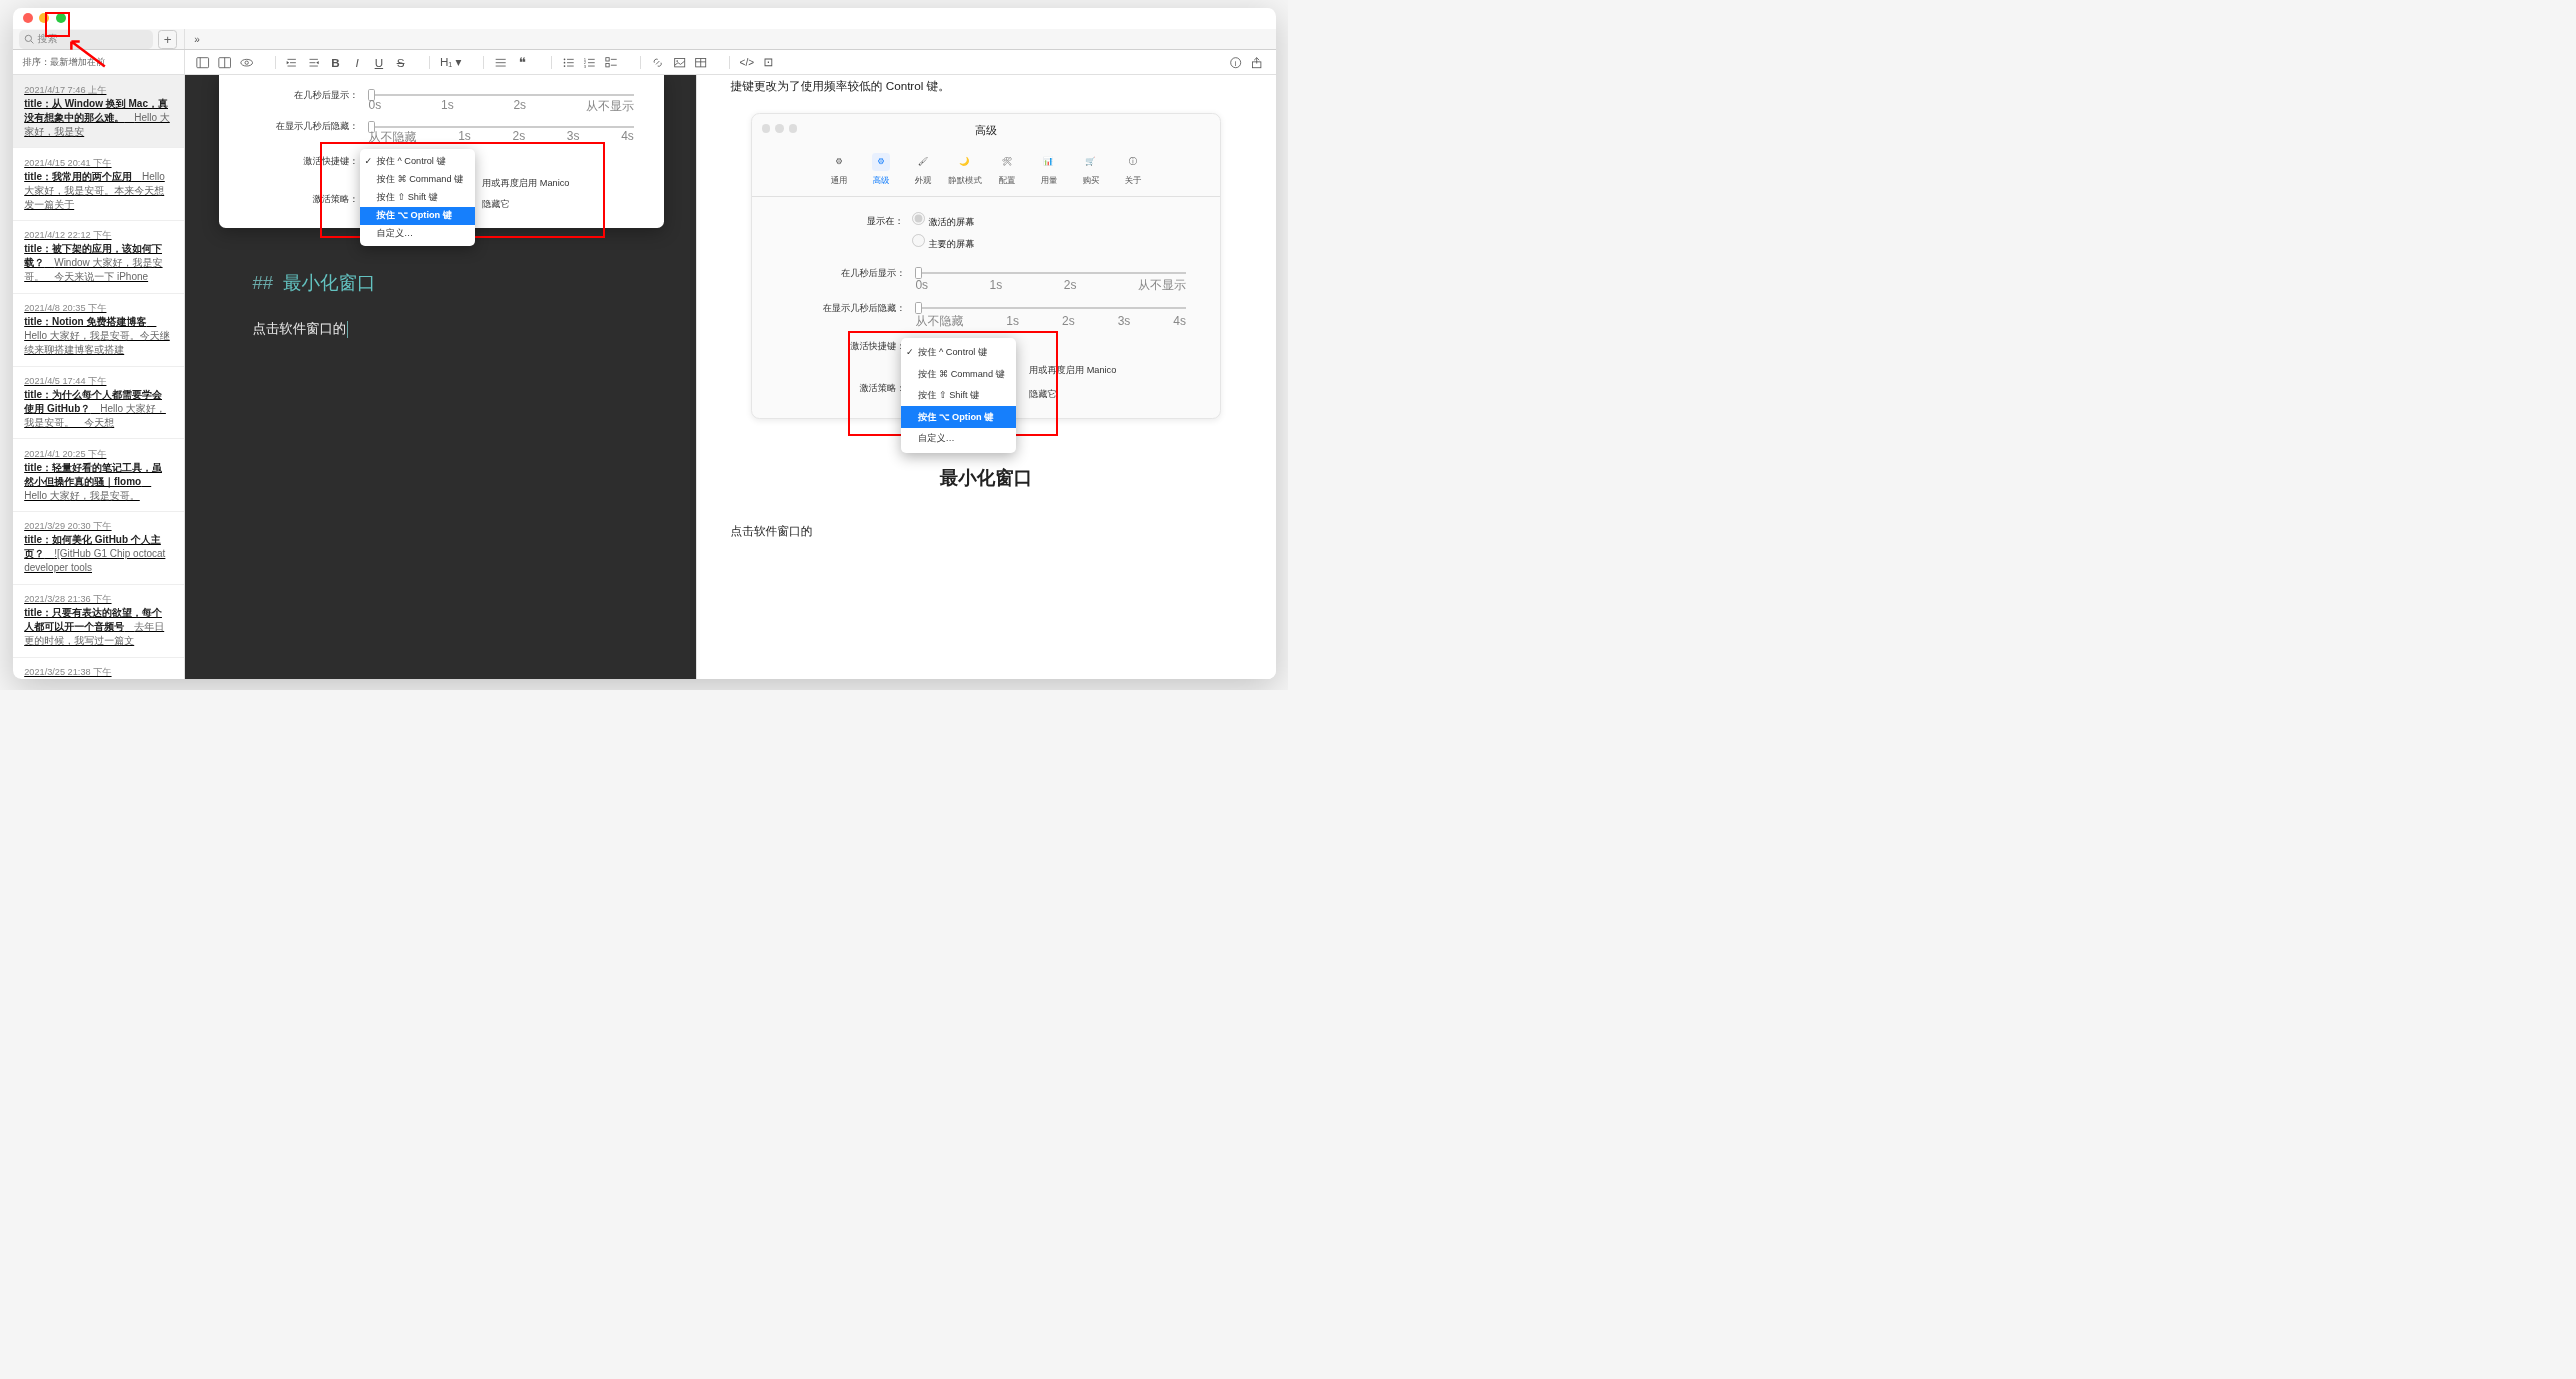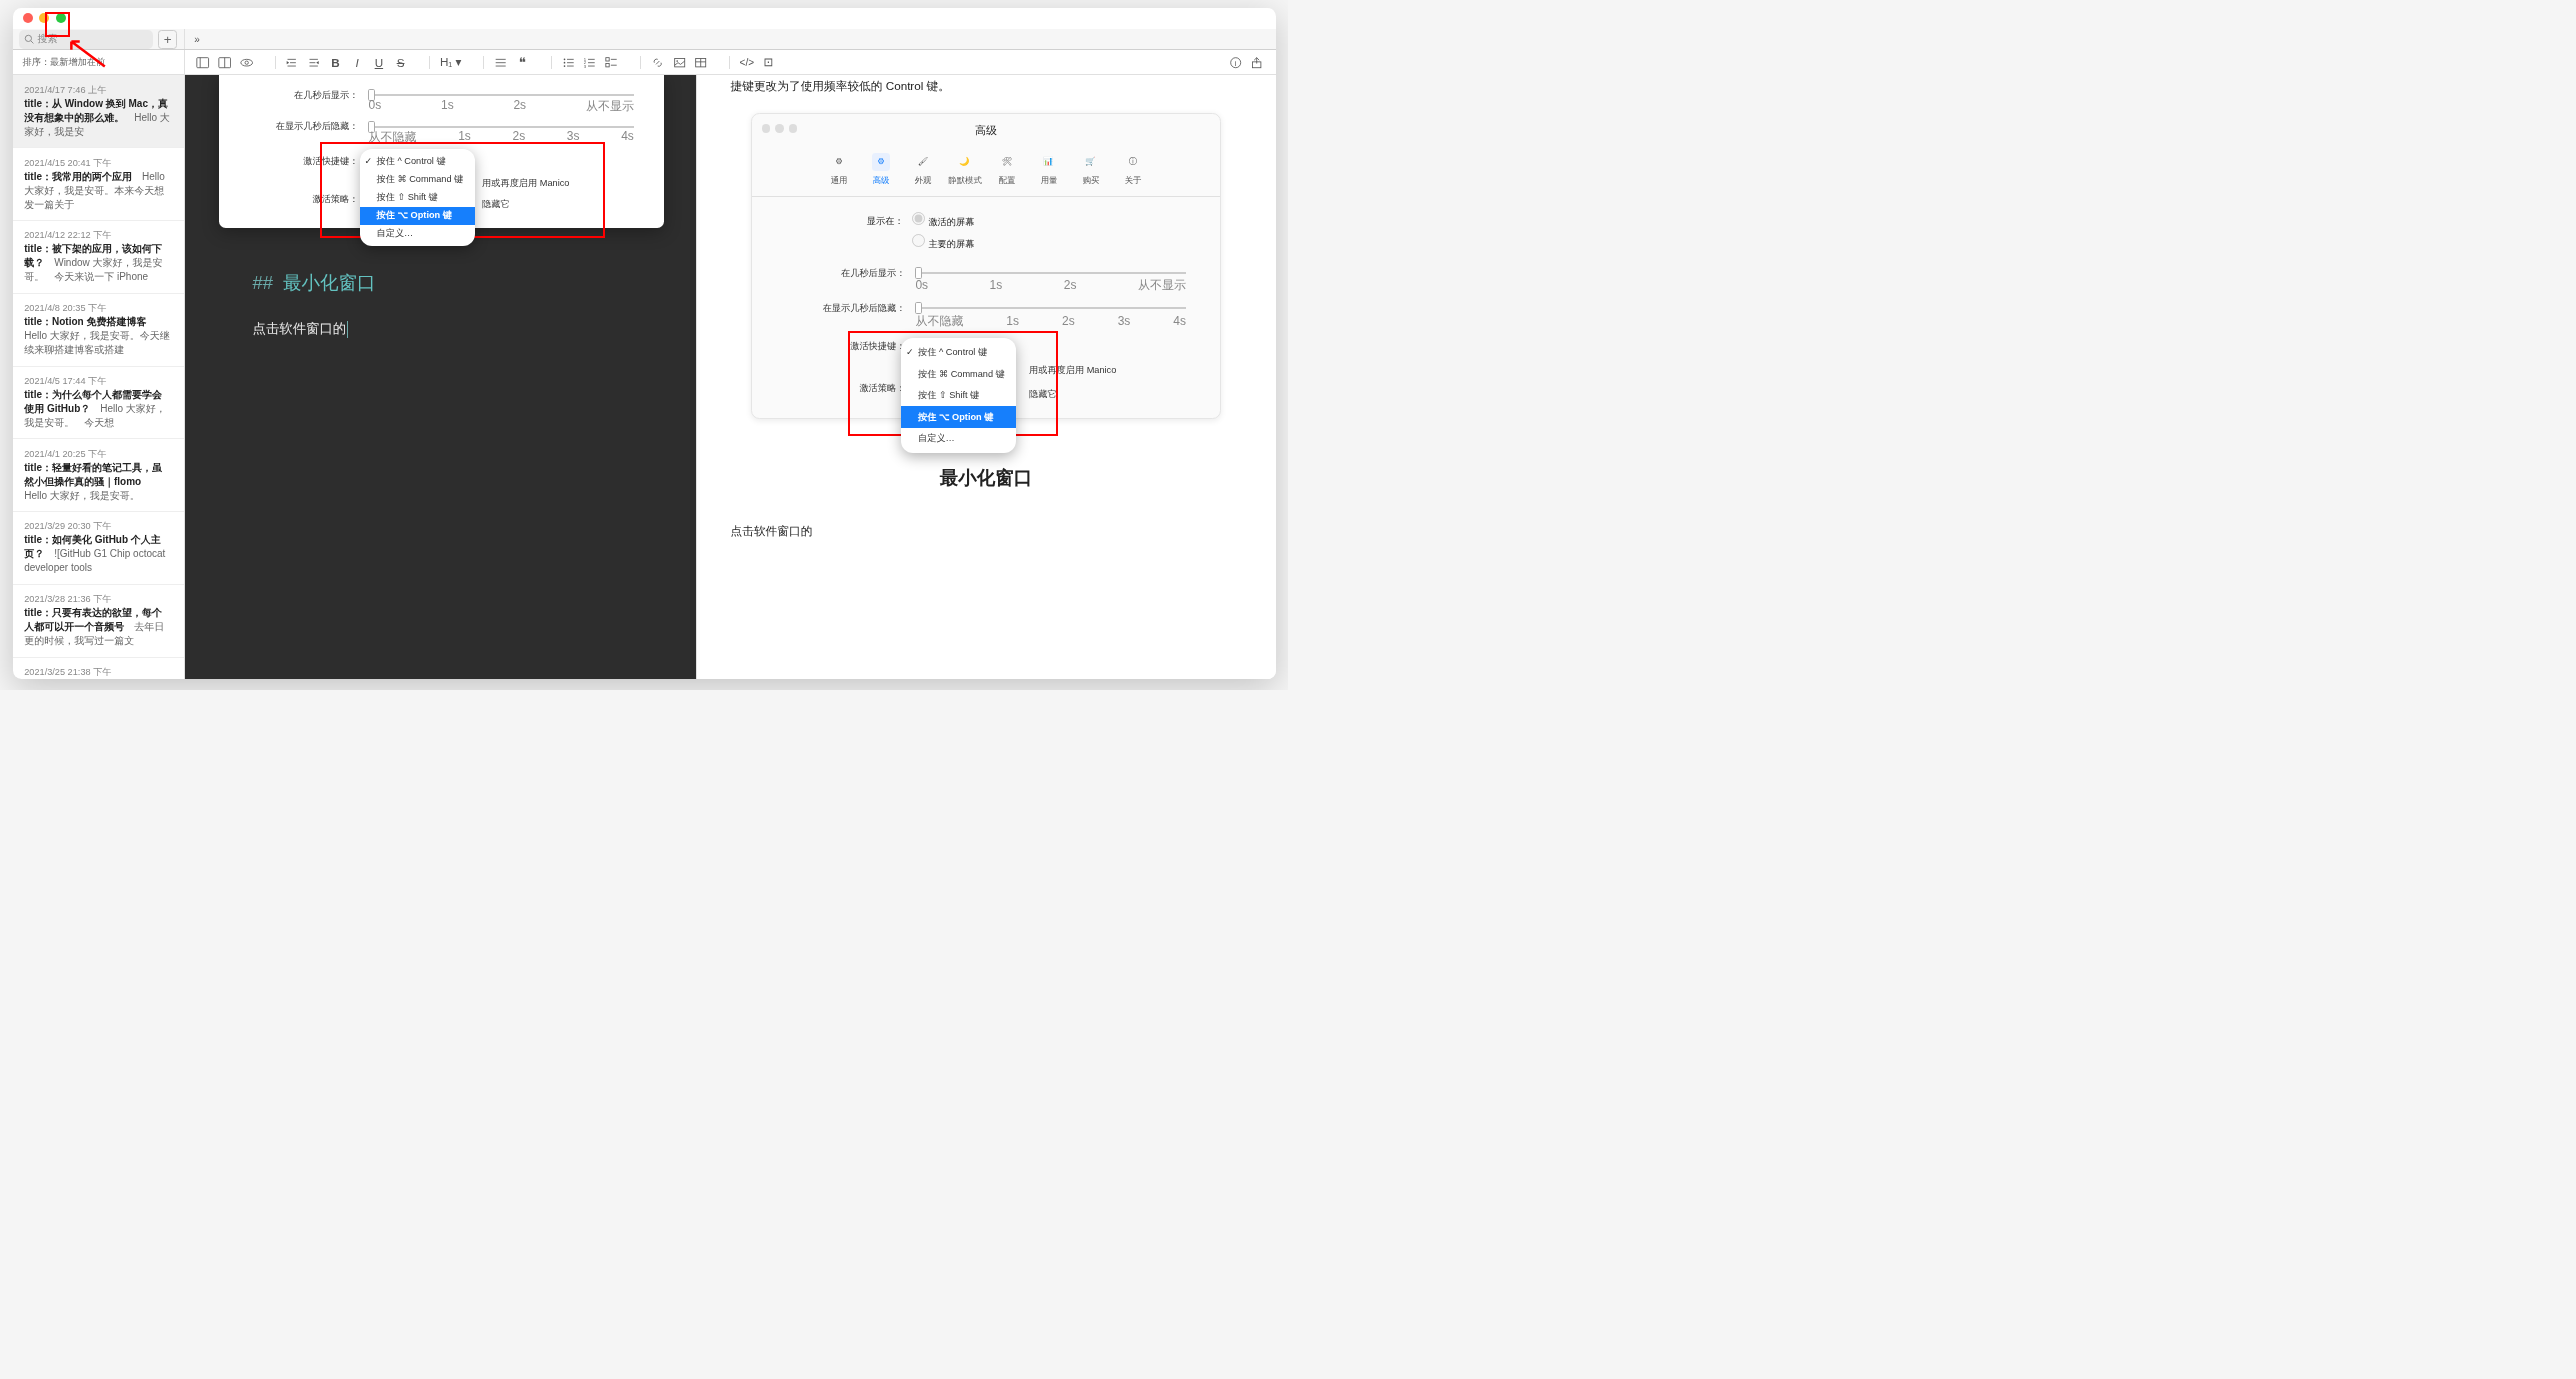--- a/index.html
+++ b/index.html
@@ -26,36 +26,36 @@
 .tab-overflow { width: 25px; display: flex; align-items: center; justify-content: center; font-size: 10px; color: #555; cursor: pointer; }
 .toolbar-row { height: 25px; display: flex; align-items: center; border-bottom: 0.8px solid #e0e0e0; }
 .sidebar-sort { width: 172px; font-size: 9.2px; color: #666; padding: 0 10px; display: flex; align-items: center; border-right: 0.8px solid #e0e0e0; height: 100%; }
 .toolbar { flex: 1; display: flex; align-items: center; padding: 0 8.4px; gap: 1.7px; }
 .tb-group { display: flex; gap: 1.7px; align-items: center; margin-right: 11.7px; }
 .tb-btn { width: 20px; height: 17px; display: flex; align-items: center; justify-content: center; cursor: pointer; color: #555; border-radius: 2.5px; }
 .tb-btn svg { width: 13.4px; height: 13.4px; }
 .tb-sep { width: 0.8px; height: 13.4px; background: #ddd; margin: 0 5px; }
 .tb-spacer { flex: 1; }
 .main-area { flex: 1; display: flex; overflow: hidden; }
-.sidebar { width: 172px; overflow-y: auto; border-right: 0.8px solid #e0e0e0; }
+.sidebar { width: 172px; overflow-y: auto; border-right: 0.8px solid #e0e0e0; text-decoration: underline; }
 .note-item { padding: 8.4px 11.7px; border-bottom: 0.8px solid #eee; cursor: pointer; font-size: 10px; }
 .note-item.selected { background: #f0f0f0; }
 .note-date { color: #888; font-size: 9.2px; }
 .note-title { color: #222; font-weight: 600; margin: 1.7px 0; line-height: 1.4; }
 .note-preview { color: #666; line-height: 1.4; }
 .editor-pane { flex: 1; background: #2d2d2d; color: #ccc; padding: 0; overflow-y: auto; position: relative; }
 .editor-content { padding: 0 34px; }
 .embedded-1 { width: 445px; margin: 0 auto; background: #fff; border-radius: 0 0 6.7px 6.7px; padding: 8.4px 12.6px 17px; box-shadow: 0 3.4px 17px rgba(0,0,0,0.3); position: relative; }
 .highlight-box { position: absolute; border: 2.5px solid #ff0000; }
 .settings-row { display: flex; align-items: center; margin: 5px 0; font-size: 9.2px; color: #333; }
 .settings-label { width: 134px; text-align: right; padding-right: 6.7px; }
 .slider-track { flex: 1; height: 1.7px; background: #ccc; position: relative; margin: 0 17px 0 3.4px; }
 .slider-thumb { width: 6.7px; height: 11.7px; background: #fff; border: 0.8px solid #aaa; border-radius: 1.7px; position: absolute; top: -5px; left: 0; }
 .slider-ticks { position: absolute; top: 3.4px; left: 0; right: 0; display: flex; justify-content: space-between; font-size: 12px; color: #888; }
-.dropdown-menu { position: absolute; background: #fff; border-radius: 12px; box-shadow: 0 3.4px 13.4px rgba(0,0,0,0.3); padding: 3.4px 0; font-size: 9.2px; min-width: 109px; z-index: 50; }
+.dropdown-menu { position: absolute; background: #fff; border-radius: 5px; box-shadow: 0 3.4px 13.4px rgba(0,0,0,0.3); padding: 3.4px 0; font-size: 9.2px; min-width: 109px; z-index: 50; }
 .dd-item { padding: 2.5px 11.7px 2.5px 17px; color: #333; cursor: pointer; position: relative; white-space: nowrap; }
 .dd-item.checked::before { content: "✓"; position: absolute; left: 5px; }
 .dd-item.highlighted { background: #167ffc; color: #fff; font-weight: bold; }
 .md-heading { margin: 42px 0 25px 34px; font-size: 18.5px; }
 .md-hash { color: #6aabaa; margin-right: 10px; }
 .md-text { color: #63c2c0; }
 .md-para { margin: 0 0 17px 34px; font-size: 13.4px; color: #e8e8e8; }
 .cursor { display: inline-block; width: 0.8px; height: 17px; background: #6aabaa; vertical-align: middle; margin-left: 0.8px; }
 .preview-pane { flex: 1; background: #fff; overflow-y: auto; padding: 0 34px 34px; font-size: 11.7px; color: #222; line-height: 1.8; border-left: 0.8px solid #e0e0e0; }
 .preview-para { margin-bottom: 17px; }

